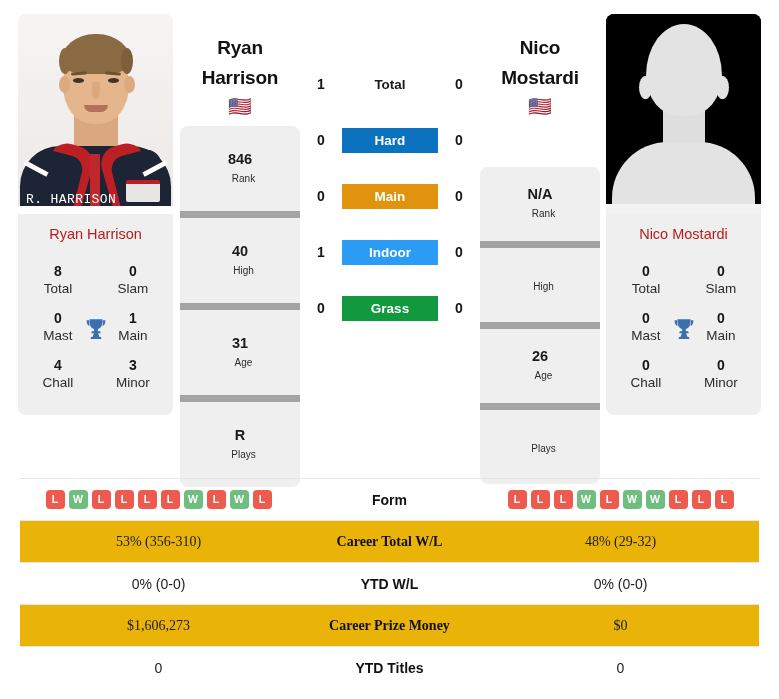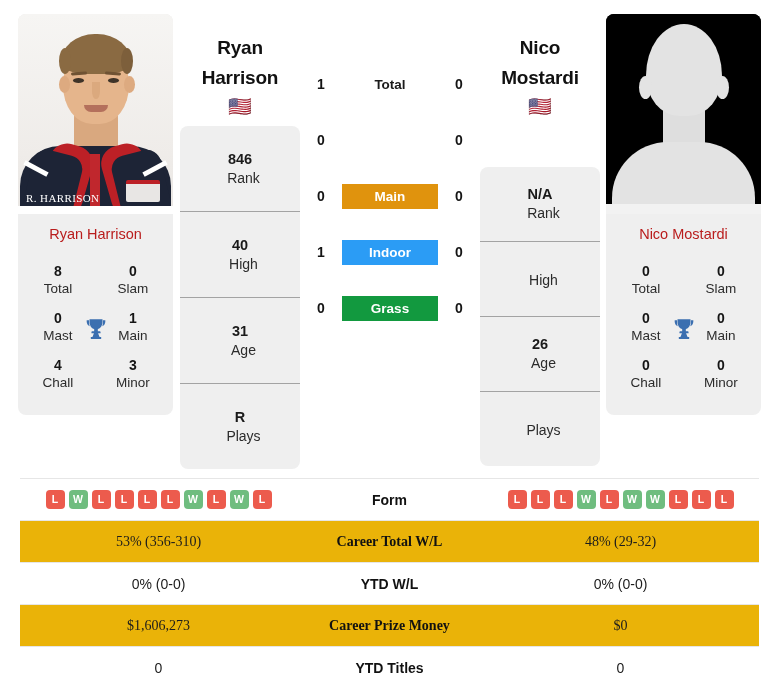--- a/index.html
+++ b/index.html
@@ -139,22 +139,22 @@
     position: absolute; left: 124px; top: 152px; width: 26px; height: 5px;
     background: #ffffff; transform: rotate(-28deg);
   }
   .rh-badge {
     position: absolute; left: 108px; top: 166px; width: 34px; height: 18px;
     background: #e8e6e4; border-radius: 2px;
     border-top: 4px solid #bc2026;
   }
   .rh-text {
     position: absolute; left: 8px; top: 178px;
-    font-size: 11px; letter-spacing: .4px;
-    color: #ffffff; font-family: Liberation Serif, serif;
+    font-size: 13px; letter-spacing: .4px;
+    color: #ffffff; font-family: Liberation Mono, monospace;
   }
   .rh-hem {
     position: absolute; left: 0; top: 192px; width: 155px; height: 8px;
     background: #ffffff;
   }
 
   
   .nm-photo { background: #000000; }
   .nm-frame { position: absolute; inset: 0; background: #000000; }
   .nm-head {
@@ -213,33 +213,33 @@
     overflow: hidden;
   }
   .info-card.left  { left: 180px; top: 126px; }
   .info-card.right { left: 480px; top: 167px; }
   .info-row {
     height: 85px;
     display: flex;
     flex-direction: column;
     align-items: center;
     justify-content: center;
-    border-bottom: 1px solid #a3a3a3;
+    border-bottom: 7px solid #a3a3a3;
   }
   .info-card.right .info-row { height: 74px; }
   .info-row:last-child { border-bottom: none; }
   .info-val {
     font-size: 14.5px;
     font-weight: 700;
     color: #1a1a1a;
     line-height: 19px;
     min-height: 2px;
   }
   .info-lbl {
-    font-size: 14px;
+    font-size: 10px;
     color: #2b2b2b;
     line-height: 19px;
     padding-left: 7px;
   }
 
   
   .surface-col {
     position: absolute;
     left: 310px;
     top: 56px;
@@ -462,20 +462,21 @@
   </div>
 
   <div class="surface-col">
     <div class="surface-row">
       <div class="cnt">1</div>
       <div class="surface-pill plain">Total</div>
       <div class="cnt">0</div>
     </div>
     <div class="surface-row">
       <div class="cnt">0</div>
+      <div class="surface-pill sf-hard">Hard</div>
       <div class="cnt">0</div>
     </div>
     <div class="surface-row">
       <div class="cnt">0</div>
       <div class="surface-pill sf-clay">Main</div>
       <div class="cnt">0</div>
     </div>
     <div class="surface-row">
       <div class="cnt">1</div>
       <div class="surface-pill sf-indoor">Indoor</div>

